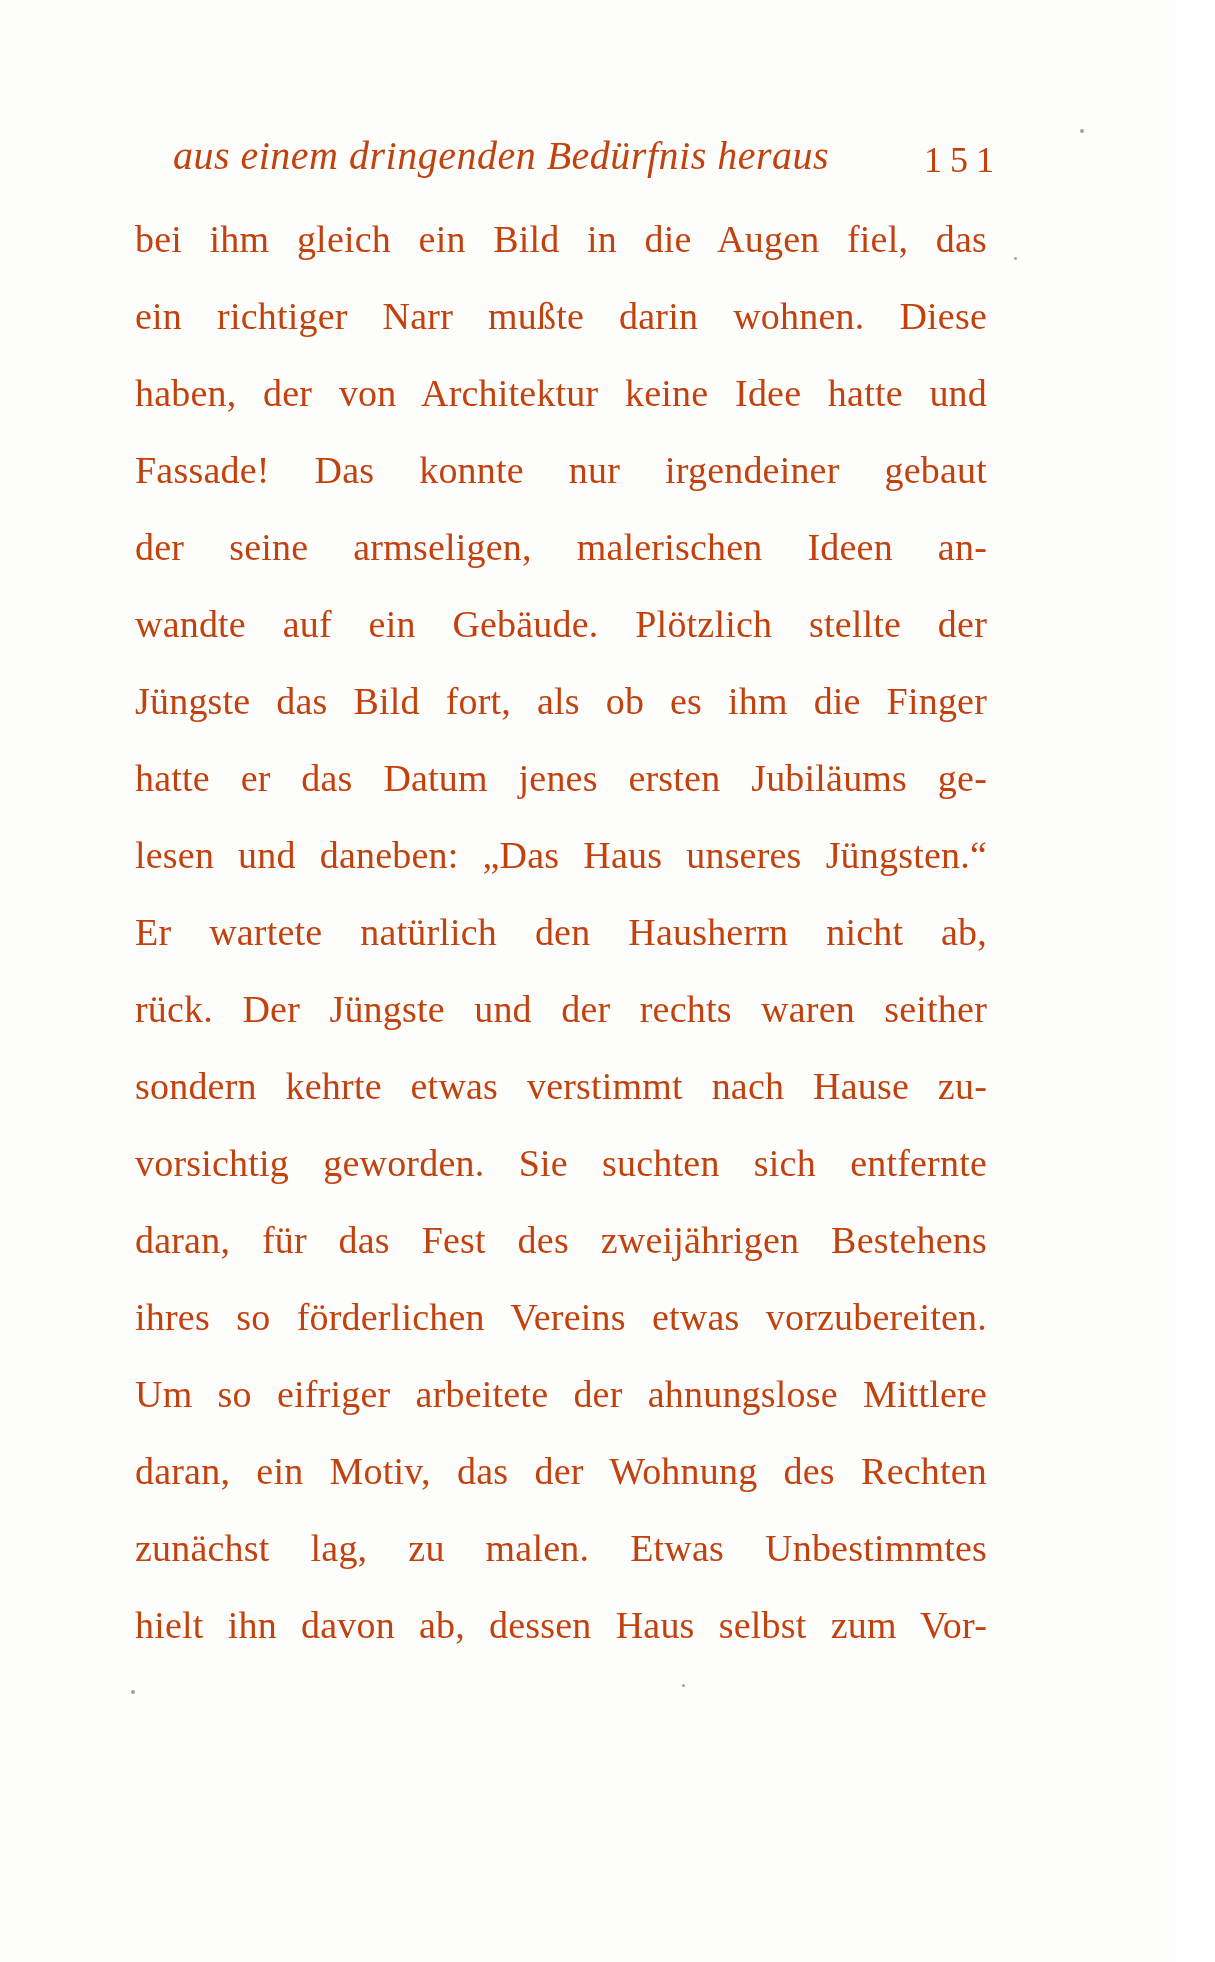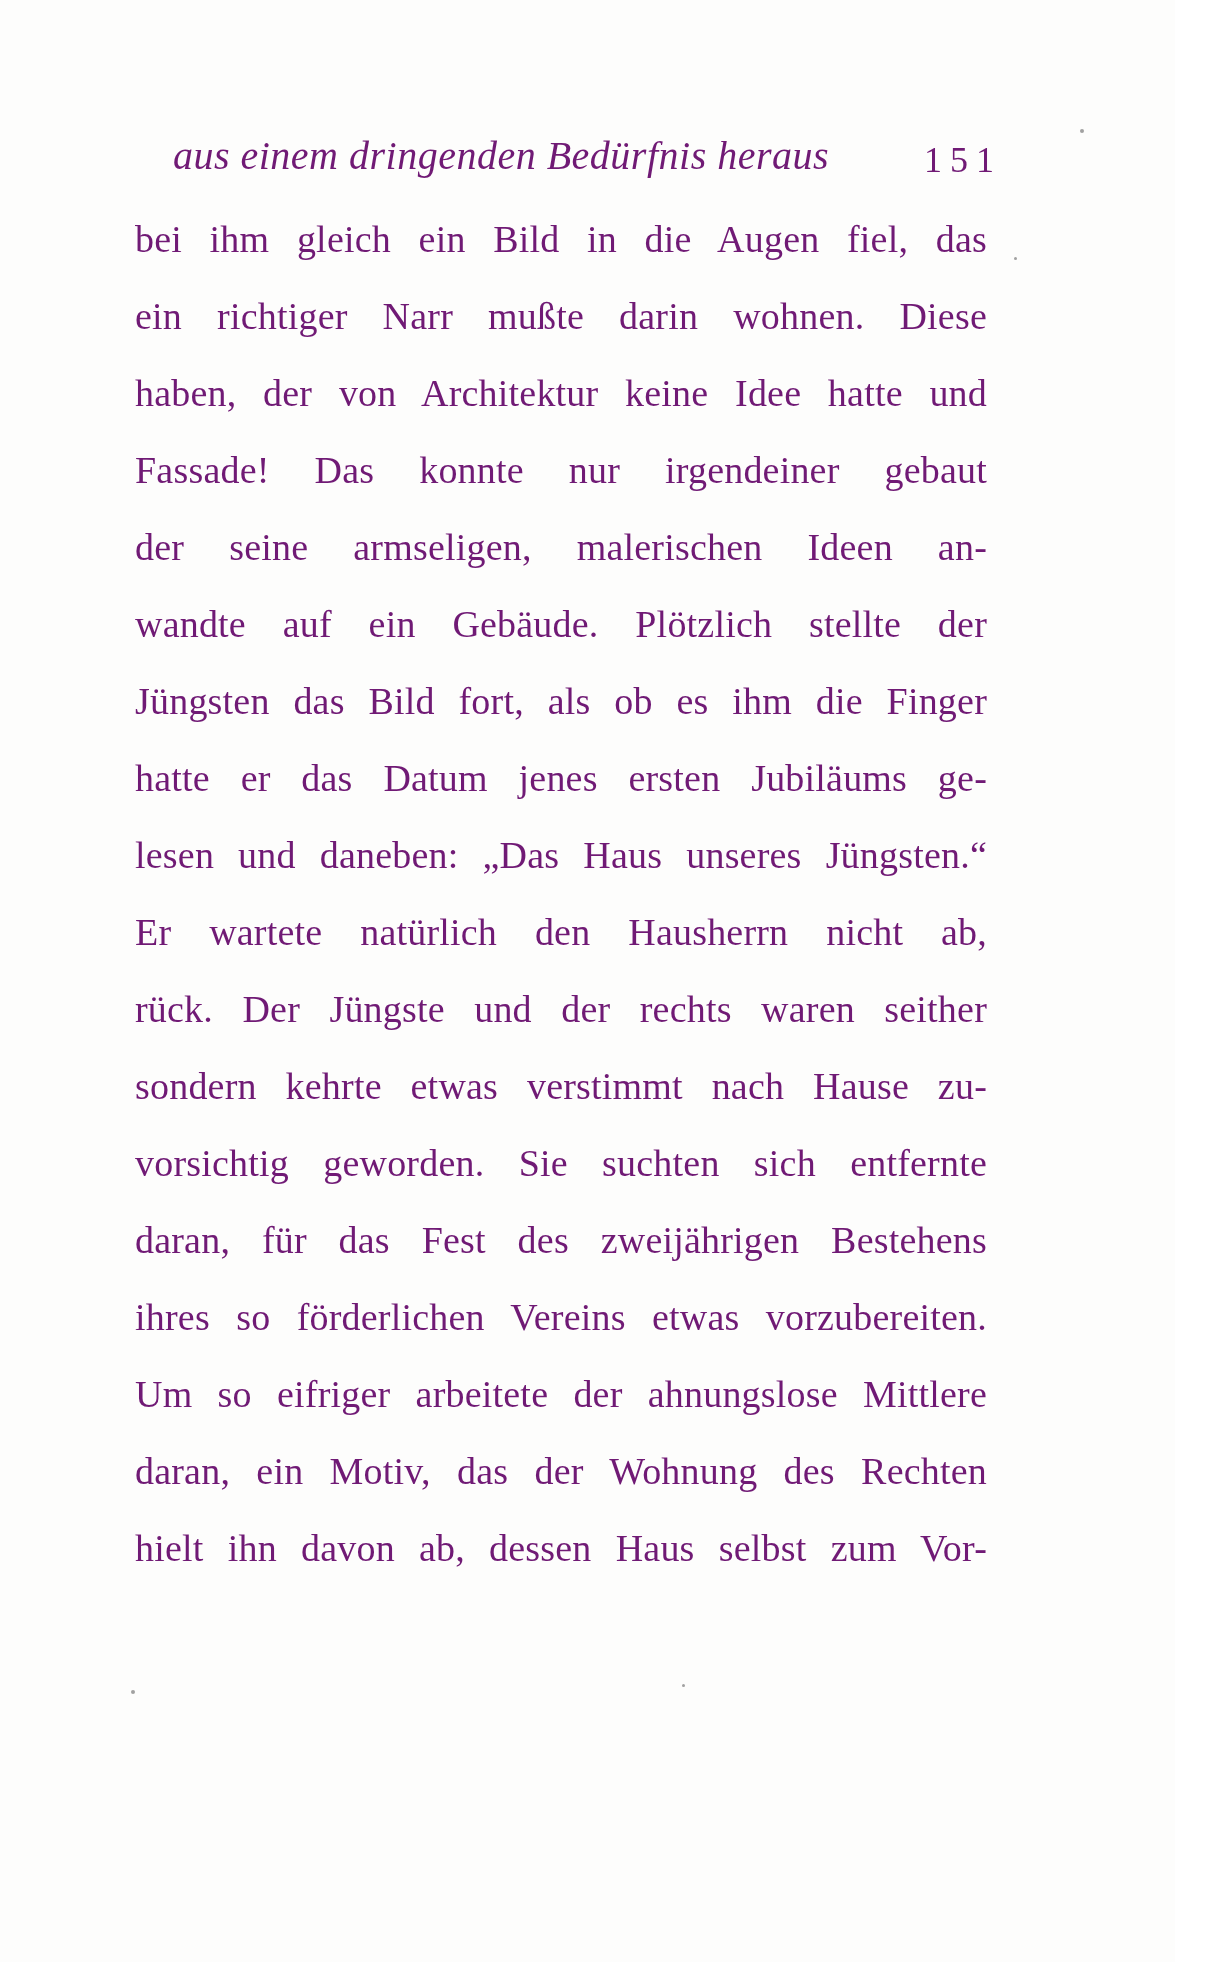--- a/index.html
+++ b/index.html
@@ -7,21 +7,21 @@
     padding: 0;
     background: #ffffff;
   }
   .page {
     position: relative;
     width: 1175px;
     height: 1962px;
     background: #fdfdfc;
     overflow: hidden;
     font-family: "Liberation Serif", "DejaVu Serif", serif;
-    color: #701a75;
+    color: #c2410c;
   }
   .text-block {
     position: absolute;
     left: 120px;
     top: 128px;
     width: 882px;
   }
   .running-head {
     position: relative;
     height: 64px;
@@ -79,31 +79,32 @@
       <span class="page-number">151</span>
     </div>
 
     <div class="body-text">
       <p class="line">bei ihm gleich ein Bild in die Augen fiel, das</p>
       <p class="line">ein richtiger Narr mußte darin wohnen. Diese</p>
       <p class="line">haben, der von Architektur keine Idee hatte und</p>
       <p class="line">Fassade! Das konnte nur irgendeiner gebaut</p>
       <p class="line">der seine armseligen, malerischen Ideen an-</p>
       <p class="line">wandte auf ein Gebäude. Plötzlich stellte der</p>
-      <p class="line">Jüngsten das Bild fort, als ob es ihm die Finger</p>
+      <p class="line">Jüngste das Bild fort, als ob es ihm die Finger</p>
       <p class="line">hatte er das Datum jenes ersten Jubiläums ge-</p>
       <p class="line">lesen und daneben: „Das Haus unseres Jüngsten.“</p>
       <p class="line">Er wartete natürlich den Hausherrn nicht ab,</p>
       <p class="line">rück. Der Jüngste und der rechts waren seither</p>
       <p class="line">sondern kehrte etwas verstimmt nach Hause zu-</p>
       <p class="line">vorsichtig geworden. Sie suchten sich entfernte</p>
       <p class="line">daran, für das Fest des zweijährigen Bestehens</p>
       <p class="line">ihres so förderlichen Vereins etwas vorzubereiten.</p>
       <p class="line">Um so eifriger arbeitete der ahnungslose Mittlere</p>
       <p class="line">daran, ein Motiv, das der Wohnung des Rechten</p>
+      <p class="line">zunächst lag, zu malen. Etwas Unbestimmtes</p>
       <p class="line">hielt ihn davon ab, dessen Haus selbst zum Vor-</p>
     </div>
 
   </div>
 
   <div class="speck s1"></div>
   <div class="speck s2"></div>
   <div class="speck s3"></div>
   <div class="speck s4"></div>
 </div>

